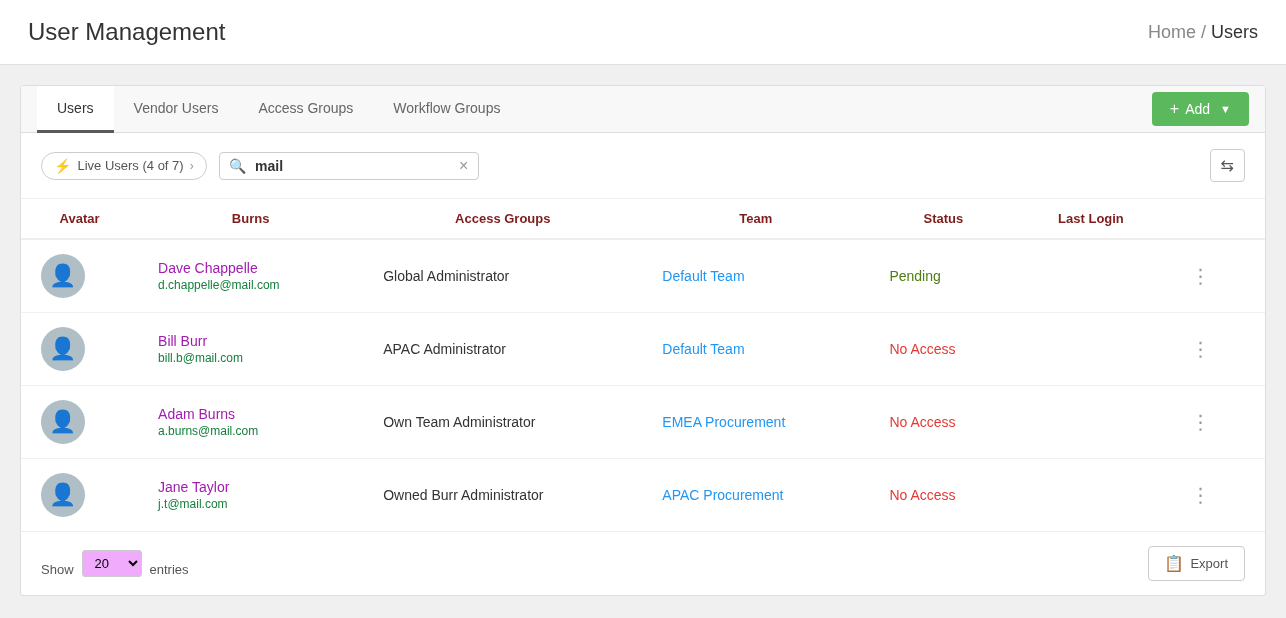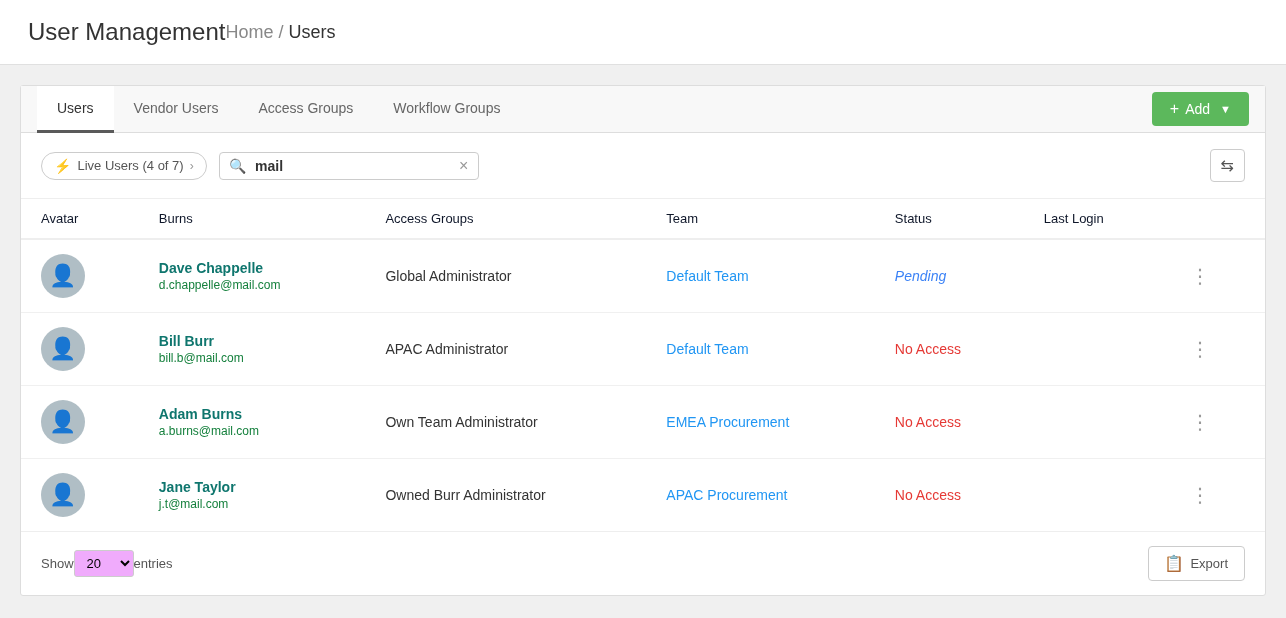--- a/index.html
+++ b/index.html
@@ -2,20 +2,21 @@
 <html><head>
   <meta charset="utf-8">
   <style>
     * { box-sizing: border-box; margin: 0; padding: 0; }
     body { font-family: -apple-system, BlinkMacSystemFont, 'Segoe UI', Arial, sans-serif; background: #f0f0f0; font-size: 14px; color: #333; }
 
     .page-header {
       background: #fff;
       padding: 18px 28px;
       display: flex;
+      justify-content: space-between;
       align-items: center;
       border-bottom: 1px solid #e0e0e0;
     }
     .page-title { font-size: 24px; font-weight: 400; color: #333; }
     .breadcrumb { font-size: 18px; color: #888; }
     .breadcrumb a { color: #888; text-decoration: none; }
     .breadcrumb .current { color: #333; font-weight: 500; }
 
     .main-content {
       margin: 20px;
@@ -122,68 +123,68 @@
       padding: 6px 10px;
       cursor: pointer;
       font-size: 16px;
       color: #555;
     }
 
     table { width: 100%; border-collapse: collapse; }
     thead tr { border-bottom: 2px solid #eee; }
     th {
       padding: 12px 20px;
-      text-align: left;
-      font-weight: 400;
+      text-align: center;
+      font-weight: 700;
       font-size: 13px;
-      color: #0f172a;
+      color: #7f1d1d;
     }
     td { padding: 14px 20px; vertical-align: middle; border-bottom: 1px solid #f0f0f0; }
     tbody tr:last-child td { border-bottom: none; }
 
     .avatar {
       width: 44px;
       height: 44px;
       background: #b0bec5;
       border-radius: 50%;
       display: flex;
       align-items: center;
       justify-content: center;
     }
     .avatar-icon {
       color: #fff;
       font-size: 22px;
     }
 
-    .user-name { color: #0f766e; font-weight: 700; cursor: pointer; }
+    .user-name { color: #a21caf; font-weight: 400; cursor: pointer; }
     .user-email { color: #15803d; font-size: 12px; margin-top: 2px; }
 
     .team-link { color: #2196f3; cursor: pointer; }
 
-    .status-pending { color: #3b82f6; font-weight: 500; font-style: italic; }
+    .status-pending { color: #4d7c0f; font-weight: 500; }
     .status-noaccess { color: #e53935; font-weight: 500; text-align: right; }
 
     .more-btn {
       background: none;
       border: none;
       cursor: pointer;
       font-size: 20px;
       color: #999;
       padding: 2px 6px;
       border-radius: 3px;
     }
 
     .table-footer {
       padding: 14px 20px;
       display: flex;
       align-items: center;
       justify-content: space-between;
       border-top: 1px solid #eee;
     }
-    .show-entries { display: flex; align-items: center; font-size: 13px; color: #555; }
+    .show-entries { display: flex; align-items: flex-end; gap: 8px; font-size: 13px; color: #555; }
     .show-select {
       border: 1px solid #ccc;
       border-radius: 3px;
       padding: 4px 8px;
       font-size: 13px;
       background: #f0abfc;
       cursor: pointer;
     }
 
     .export-btn {

